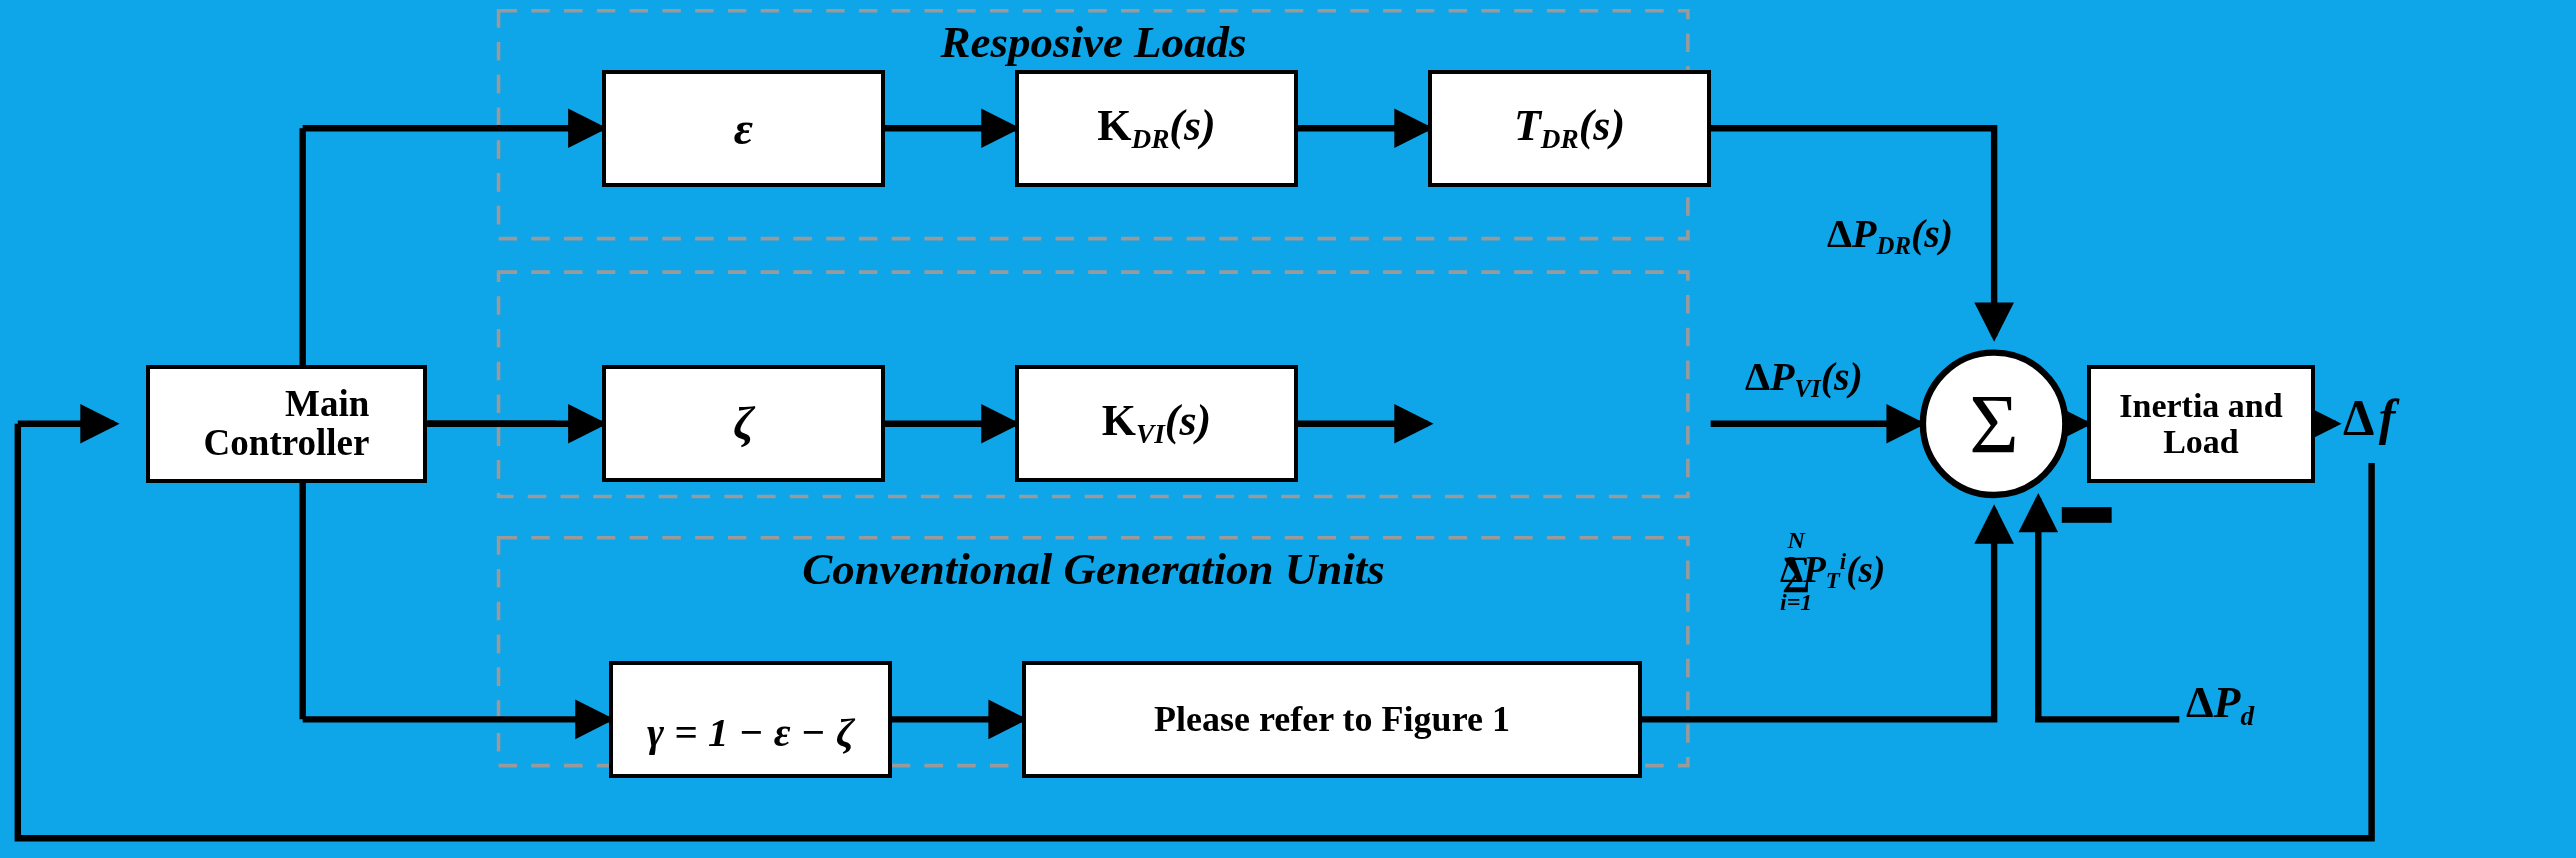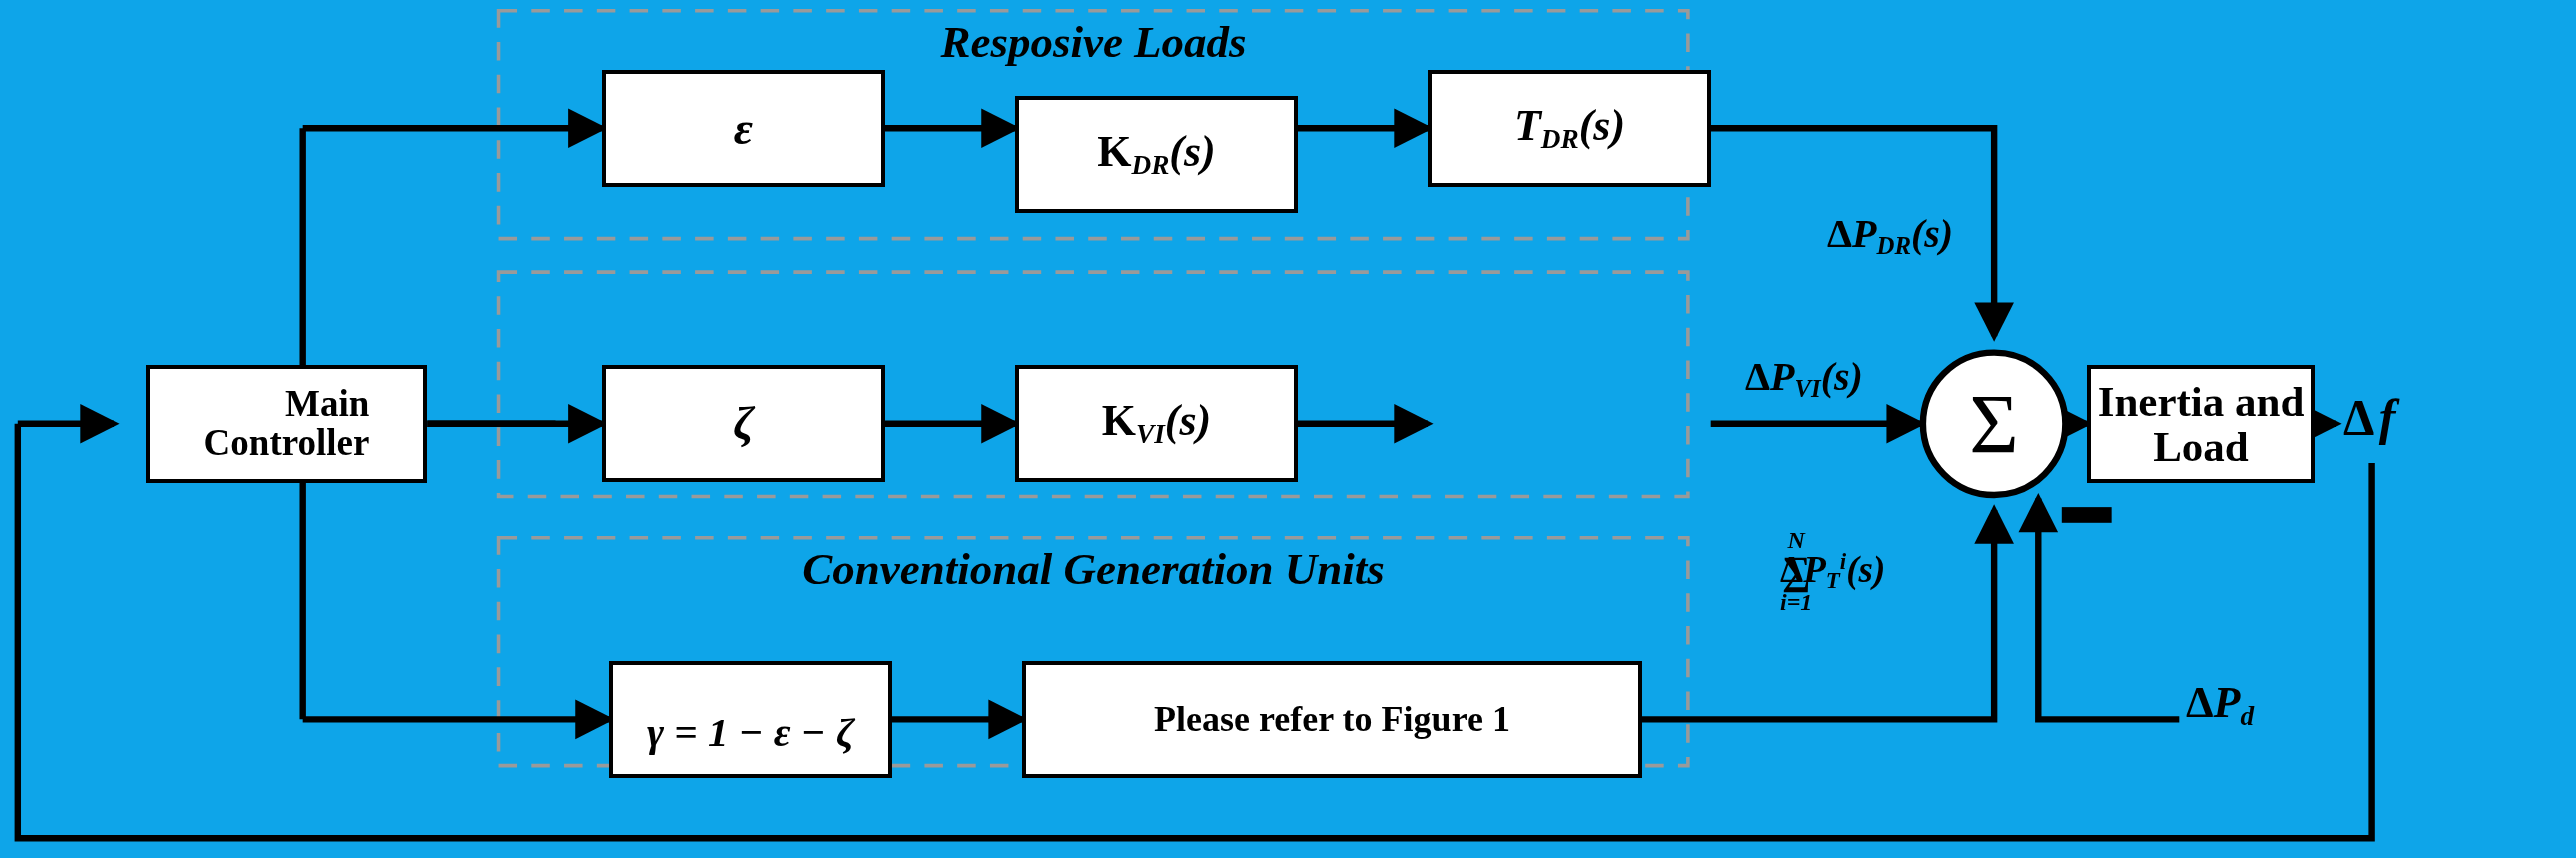--- a/index.html
+++ b/index.html
@@ -104,21 +104,21 @@
     <div class="lbl" style="font-size:37px;font-weight:bold;text-align:right;">
       <span>Main</span><br>
       <span>Controller</span>
     </div>
   </div>
 
   <div class="blk" style="left:602px;top:70px;width:283px;height:117px;">
     <span class="lbl bi" style="font-size:47px;">ε</span>
   </div>
 
-  <div class="blk" style="left:1015px;top:70px;width:283px;height:117px;margin-top:26px;">
+  <div class="blk" style="left:1015px;top:70px;width:283px;height:117px;">
     <span class="lbl" style="font-size:44px;font-weight:bold;"><span>K</span><sub class="s">DR</sub><span class="it">(s)</span></span>
   </div>
 
   <div class="blk" style="left:1428px;top:70px;width:283px;height:117px;">
     <span class="lbl" style="font-size:44px;font-weight:bold;"><span class="it">T</span><sub class="s">DR</sub><span class="it">(s)</span></span>
   </div>
 
   <div class="blk" style="left:602px;top:365px;width:283px;height:117px;">
     <span class="lbl bi" style="font-size:47px;">ζ</span>
   </div>
@@ -130,21 +130,21 @@
 
   <div class="blk" style="left:609px;top:661px;width:283px;height:117px;">
     <span class="lbl bi" style="font-size:41px;margin-top:26px;">γ = 1 − ε − ζ</span>
   </div>
 
   <div class="blk" style="left:1022px;top:661px;width:620px;height:117px;">
     <span class="lbl" style="font-size:36px;font-weight:bold;">Please refer to Figure 1</span>
   </div>
 
   <div class="blk" style="left:2087px;top:365px;width:228px;height:118px;">
-    <div class="lbl" style="font-size:43px;font-weight:bold;">
+    <div class="lbl" style="font-size:34px;font-weight:bold;">
       <span>Inertia and</span><br>
       <span>Load</span>
     </div>
   </div>
 
   <div class="sumglyph" style="left:1923px;top:353px;width:142px;height:142px;font-size:85px;">
     <span>Σ</span>
   </div>
 
   <div class="mathlbl" style="left:1827px;top:210px;font-size:40px;font-weight:bold;">

